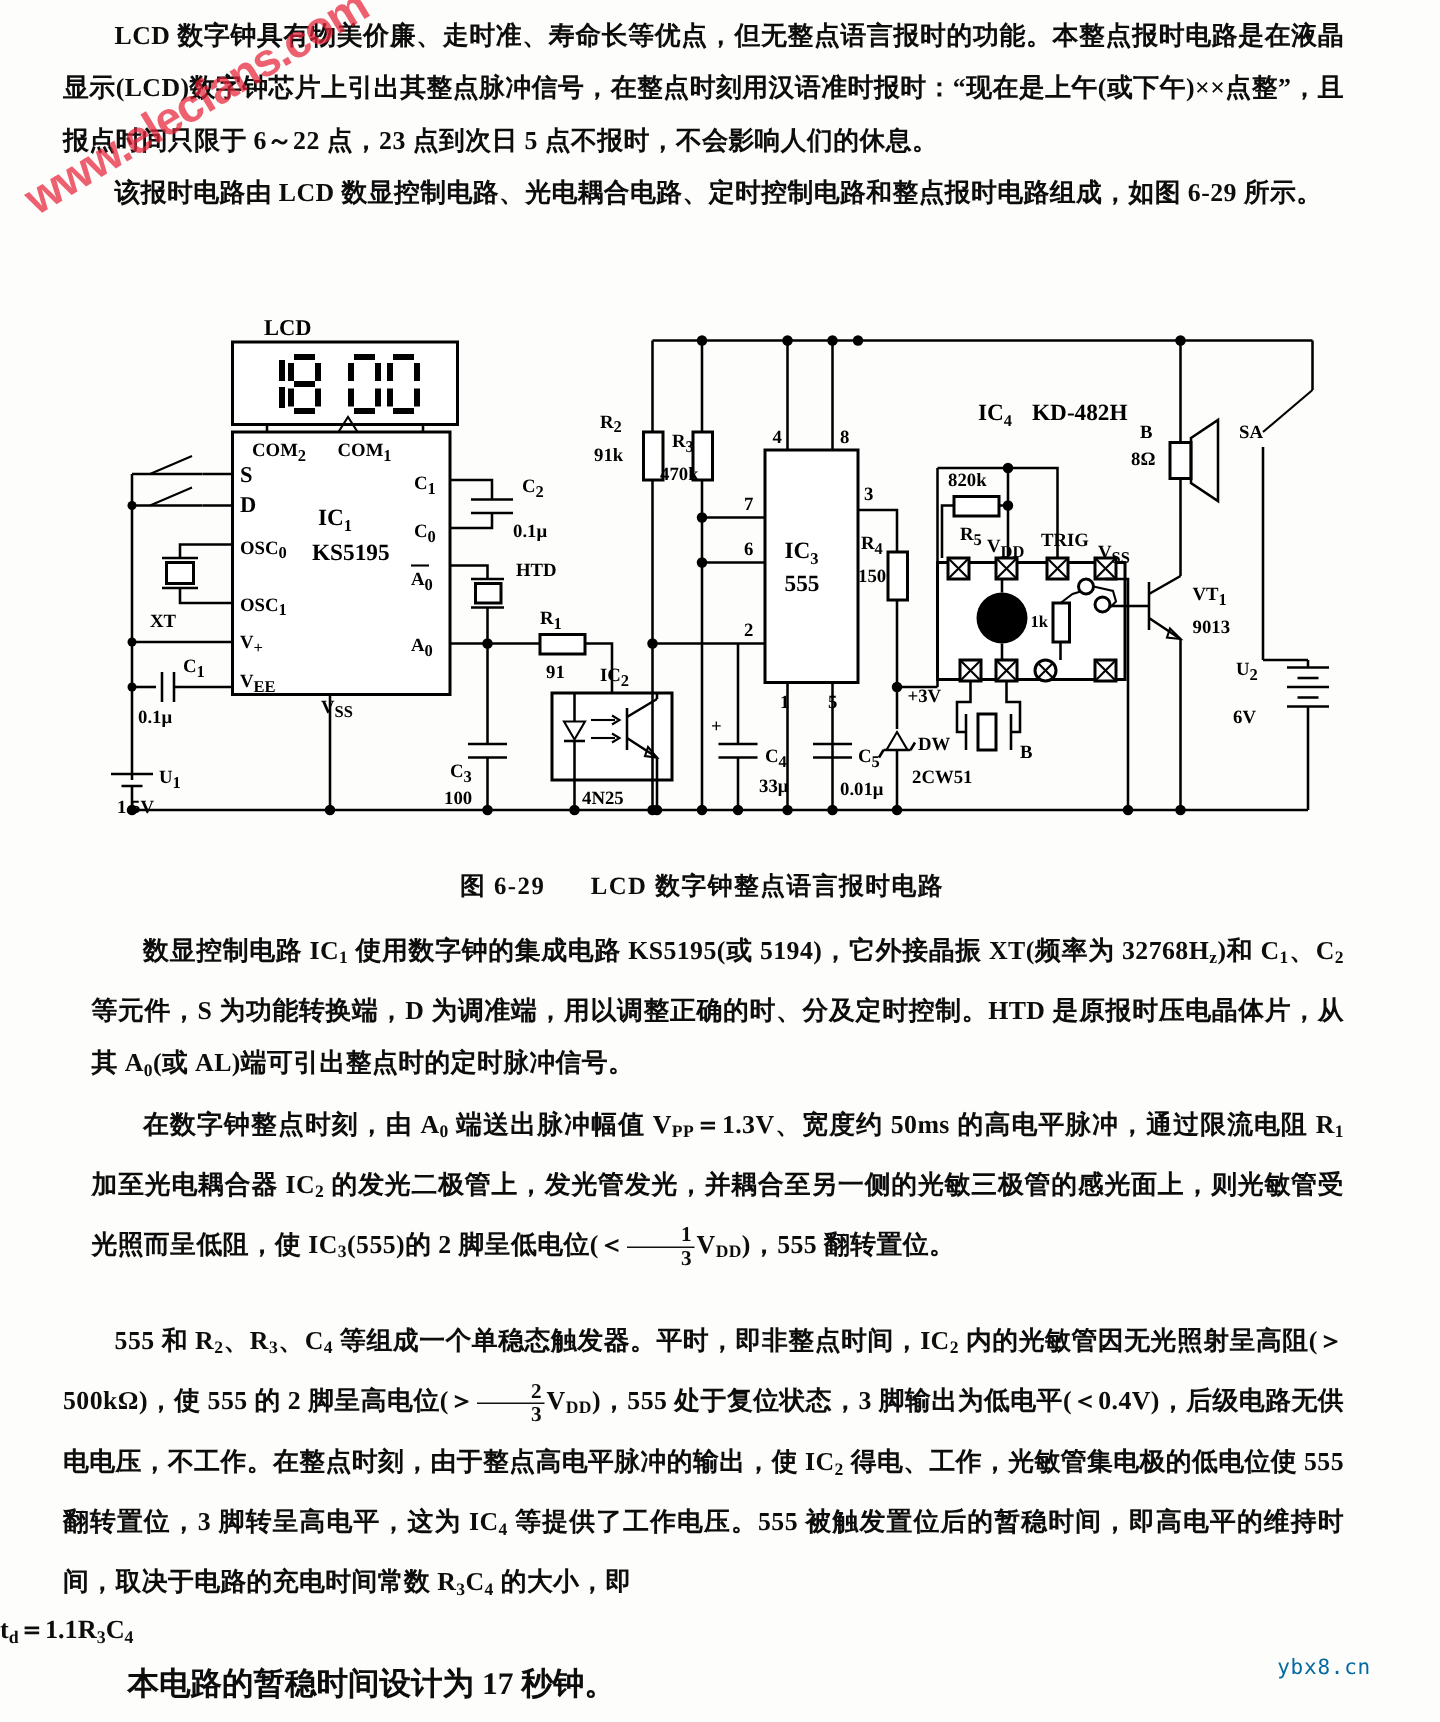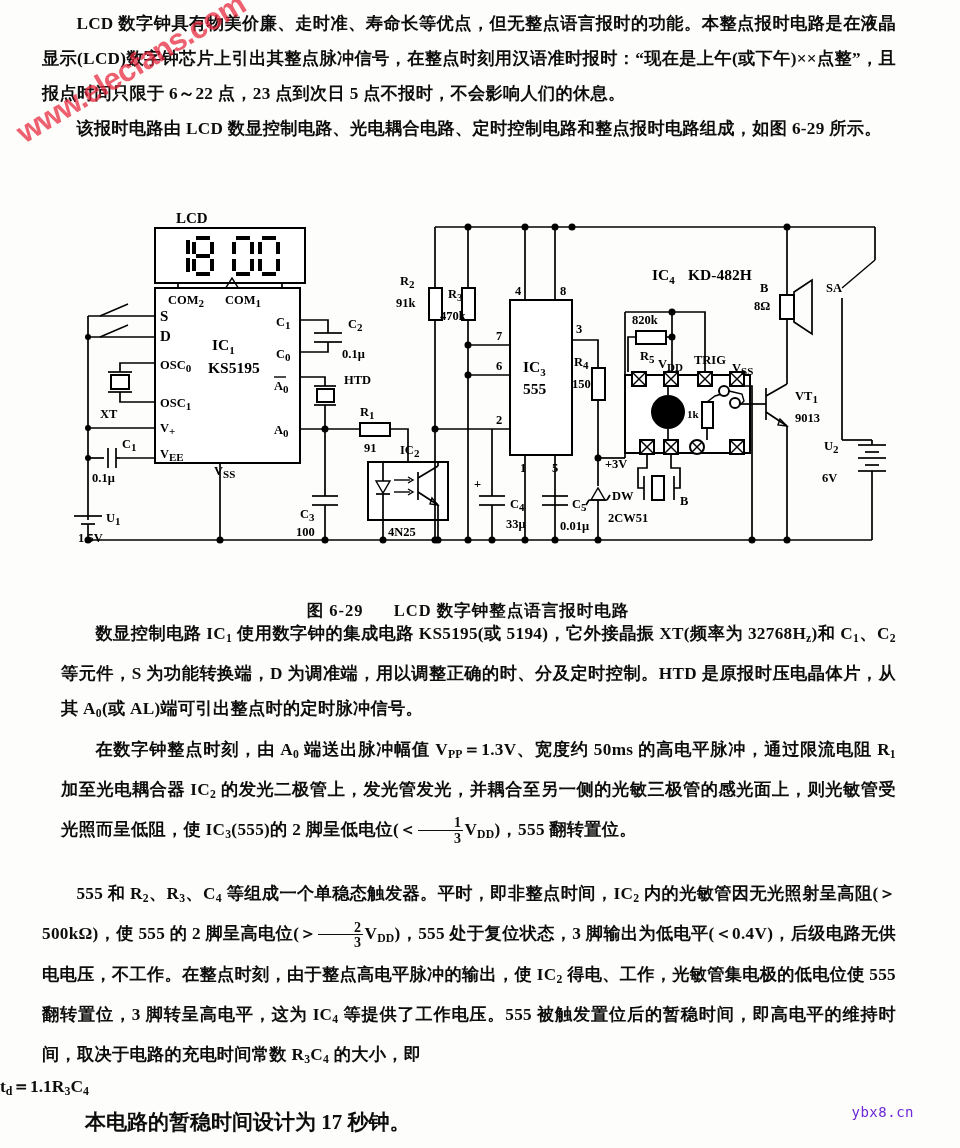--- a/index.html
+++ b/index.html
@@ -27,21 +27,21 @@
     letter-spacing:-1px;
     white-space:nowrap;
     pointer-events:none;
     z-index:5;
   }
   .wm-bottom{
     position:absolute;
     right:22px;bottom:28px;
     font-family:"DejaVu Sans Mono","Liberation Mono",monospace;
     font-size:14px;
-    color:#6d28d9;
+    color:#0369a1;
     letter-spacing:.5px;
   }
 
   
   .prose{
     position:absolute;
     left:42px;right:40px;
     font-size:17.2px;
     line-height:35px;
     text-align:justify;
@@ -59,21 +59,21 @@
   .lastline{position:absolute;left:43px;right:40px;top:1108px;
     font-size:21px;font-weight:600;text-indent:2em;}
   sub{font-size:.68em;vertical-align:-.28em;}
   .frac{display:inline-block;vertical-align:-.55em;text-align:center;font-size:.82em;line-height:1.02;margin:0 1px;}
   .frac .num{display:block;border-bottom:1.4px solid #111;padding:0 2px;}
   .frac .den{display:block;padding:0 2px;}
 
   
   .caption{
     position:absolute;left:0;right:0;top:580px;
-    text-align:center;font-size:16.5px;font-weight:bold;letter-spacing:1px;margin-top:20px;
+    text-align:center;font-size:16.5px;font-weight:bold;letter-spacing:1px;
   }
   .caption .gap{display:inline-block;width:20px;}
 
   
   .figure{position:absolute;left:60px;top:200px;width:880px;height:365px;}
   .figure svg{display:block;}
   text{font-family:"Liberation Serif","DejaVu Serif",serif;fill:#000;}
   .lbl{font-size:15px;font-weight:bold;}
   .lbl-s{font-size:12.5px;font-weight:bold;}
   .lbl-xs{font-size:11px;font-weight:bold;}

